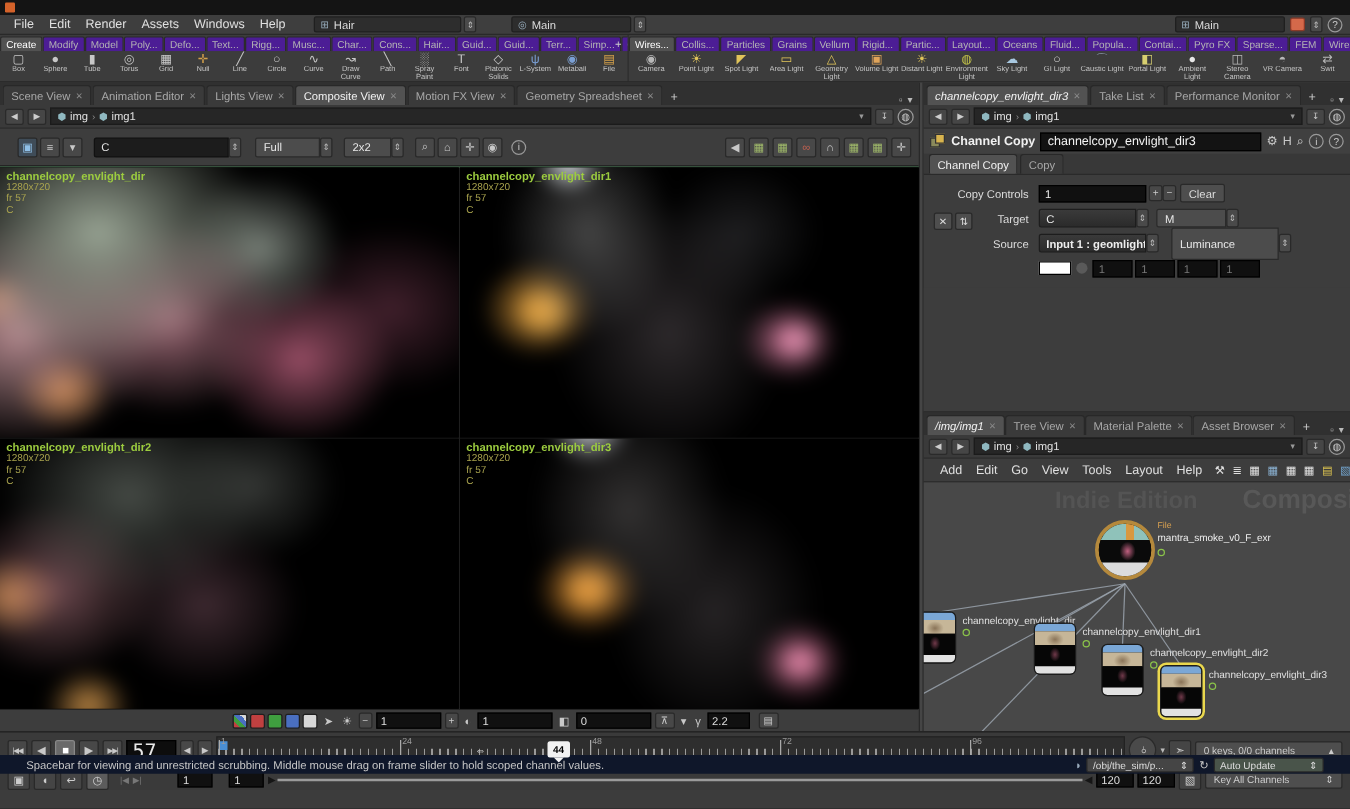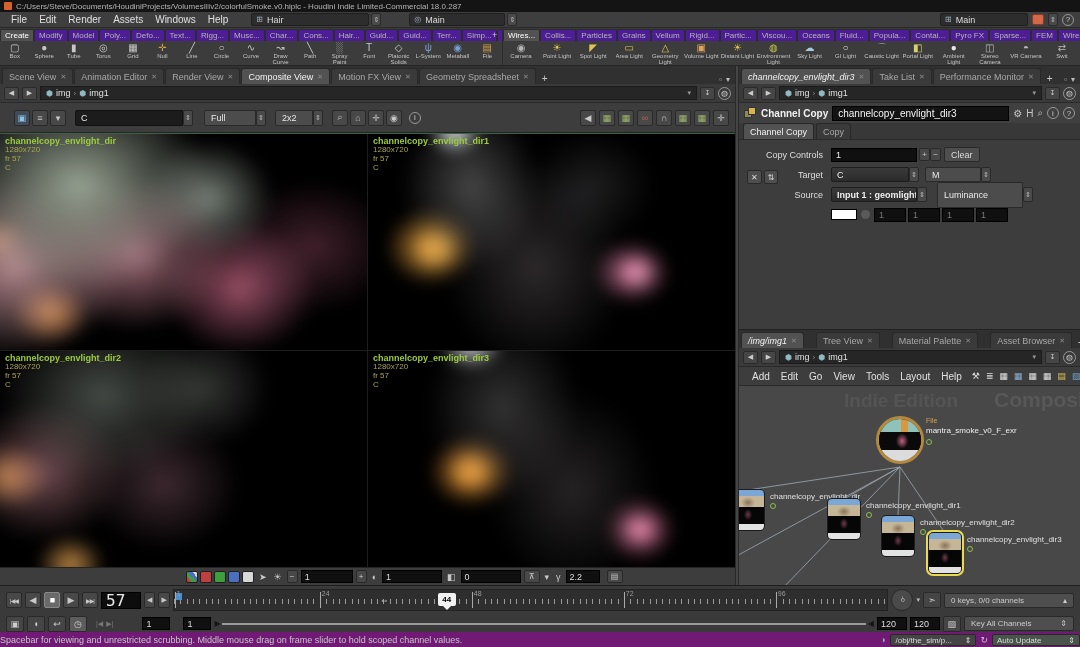--- a/index.html
+++ b/index.html
@@ -171,33 +171,32 @@
 .playhead::after{content:"";position:absolute;top:13px;left:5px;border:4px solid transparent;border-top-color:#f2f2f2}
 .keycirc{width:22px;height:22px;border-radius:50%;background:#4a4a4a;border:1px solid #2a2a2a;display:flex;align-items:center;justify-content:center;color:#ccc;font-size:10px}
 .keycirc span{transform:rotate(135deg)}
 .kbtn{height:15px;background:#4e4e4e;border:1px solid #292929;border-radius:2px;font-size:8px;color:#ccc;display:flex;align-items:center;gap:4px;padding:0 6px;white-space:nowrap}
 .ibox{width:18px;height:16px;background:#454545;border:1px solid #292929;border-radius:2px;font-size:9px;color:#ccc;display:flex;align-items:center;justify-content:center}
 .dim{color:#777}
 .rs-track{flex:1;position:relative;height:12px}
 .rs-track::before{content:"";position:absolute;left:8px;right:8px;top:5px;height:2px;background:#9a9a9a}
 .rs-h{position:absolute;top:1px;font-size:8px;color:#151515}
 
-.statusbar{position:absolute;top:632px;left:0;width:1080px;height:15px;background:#701a75;display:flex;align-items:center;gap:4px;padding:0 0;font-size:9px;color:#c6c6c6}
+.statusbar{position:absolute;top:604px;left:0;width:1080px;height:15px;background:#0f172a;display:flex;align-items:center;gap:4px;padding:0 21px;font-size:9px;color:#c6c6c6}
 .sb-right{margin-left:auto;display:flex;align-items:center;gap:4px}
 .sb-dd{height:12px;background:#454545;border:1px solid #292929;border-radius:2px;display:flex;align-items:flex-end;gap:4px;padding:0 4px;font-size:8px;color:#ddd}
 .sb-dd.green{background:#49544a}
 </style>
 </head>
 <body>
 
 <div id="app">
 
   <div class="titlebar">
     <span class="titleicon"></span>
-    <span>C:/Users/Steve/Documents/HoudiniProjects/VolumesIIIv2/colorfulSmoke.v0.hiplc - Houdini Indie Limited-Commercial 18.0.287</span>
   </div>
 
   <div class="menubar">
     <span class="menu-item">File</span>
     <span class="menu-item">Edit</span>
     <span class="menu-item">Render</span>
     <span class="menu-item">Assets</span>
     <span class="menu-item">Windows</span>
     <span class="menu-item">Help</span>
     <span style="width:14px"></span>
@@ -336,21 +335,21 @@
     <div class="shelf-set right">
       <div class="shelf-tabs">
 
       <span class="shelf-tab active">Wires...</span>
           <span class="shelf-tab">Collis...</span>
           <span class="shelf-tab">Particles</span>
           <span class="shelf-tab">Grains</span>
           <span class="shelf-tab">Vellum</span>
           <span class="shelf-tab">Rigid...</span>
           <span class="shelf-tab">Partic...</span>
-          <span class="shelf-tab">Viscou...</span>
+          <span class="shelf-tab">Layout...</span>
           <span class="shelf-tab">Oceans</span>
           <span class="shelf-tab">Fluid...</span>
           <span class="shelf-tab">Popula...</span>
           <span class="shelf-tab">Contai...</span>
           <span class="shelf-tab">Pyro FX</span>
           <span class="shelf-tab">Sparse...</span>
           <span class="shelf-tab">FEM</span>
           <span class="shelf-tab">Wires</span>
         </div>
       <div class="shelf-tools">
@@ -448,21 +447,21 @@
               <span class="t">Scene View</span>
               <span class="x">✕</span>
             </span>
 
             <span class="ptab">
               <span class="t">Animation Editor</span>
               <span class="x">✕</span>
             </span>
 
             <span class="ptab">
-              <span class="t">Render View</span>
+              <span class="t">Lights View</span>
               <span class="x">✕</span>
             </span>
 
             <span class="ptab active">
               <span class="t">Composite View</span>
               <span class="x">✕</span>
             </span>
 
             <span class="ptab">
               <span class="t">Motion FX View</span>
@@ -703,21 +702,21 @@
                 <span class="pfield dim" style="width:32px">1</span>
                 <span class="pfield dim" style="width:32px">1</span>
               </span>
           </div>
         </div>
         <div class="rt-fill"></div>
       </div>
 
       <div class="right-bottom">
         <div class="pane-tabs">
-          <span class="rt" style="display:flex;gap:12px;align-items:flex-end">
+          <span class="rt" style="display:flex;gap:0;align-items:flex-end">
 
               <span class="ptab active">
                 <span class="t">/img/img1</span>
                 <span class="x">✕</span>
               </span>
 
               <span class="ptab">
                 <span class="t">Tree View</span>
                 <span class="x">✕</span>
               </span>
@@ -867,21 +866,21 @@
           <span class="tick" style="left: 450px;"></span>
           <span class="tick-label" style="left: 450px;">72</span>
           <span class="tick" style="left: 602px;"></span>
           <span class="tick-label" style="left: 602px;">96</span>
         </div>
       <span class="keycirc">
           <span>⌕</span>
         </span>
       <span style="font-size:7px;color:#bbb">▾</span>
       <span class="ibox">➣</span>
-      <span class="kbtn" style="width:130px">
+      <span class="kbtn" style="width:118px">
         <span>0 keys, 0/0 channels</span>
           <span style="margin-left:auto">▴</span>
       </span>
     </div>
     <div class="pb-row pb-row2">
       <span class="ibox">▣</span>
       <span class="ibox">◖</span>
       <span class="ibox">↩</span>
       <span class="ibox" style="background:#5c5c5c">◷</span>
       <span class="dim" style="font-size:7px;margin-left:6px">|◀</span>

